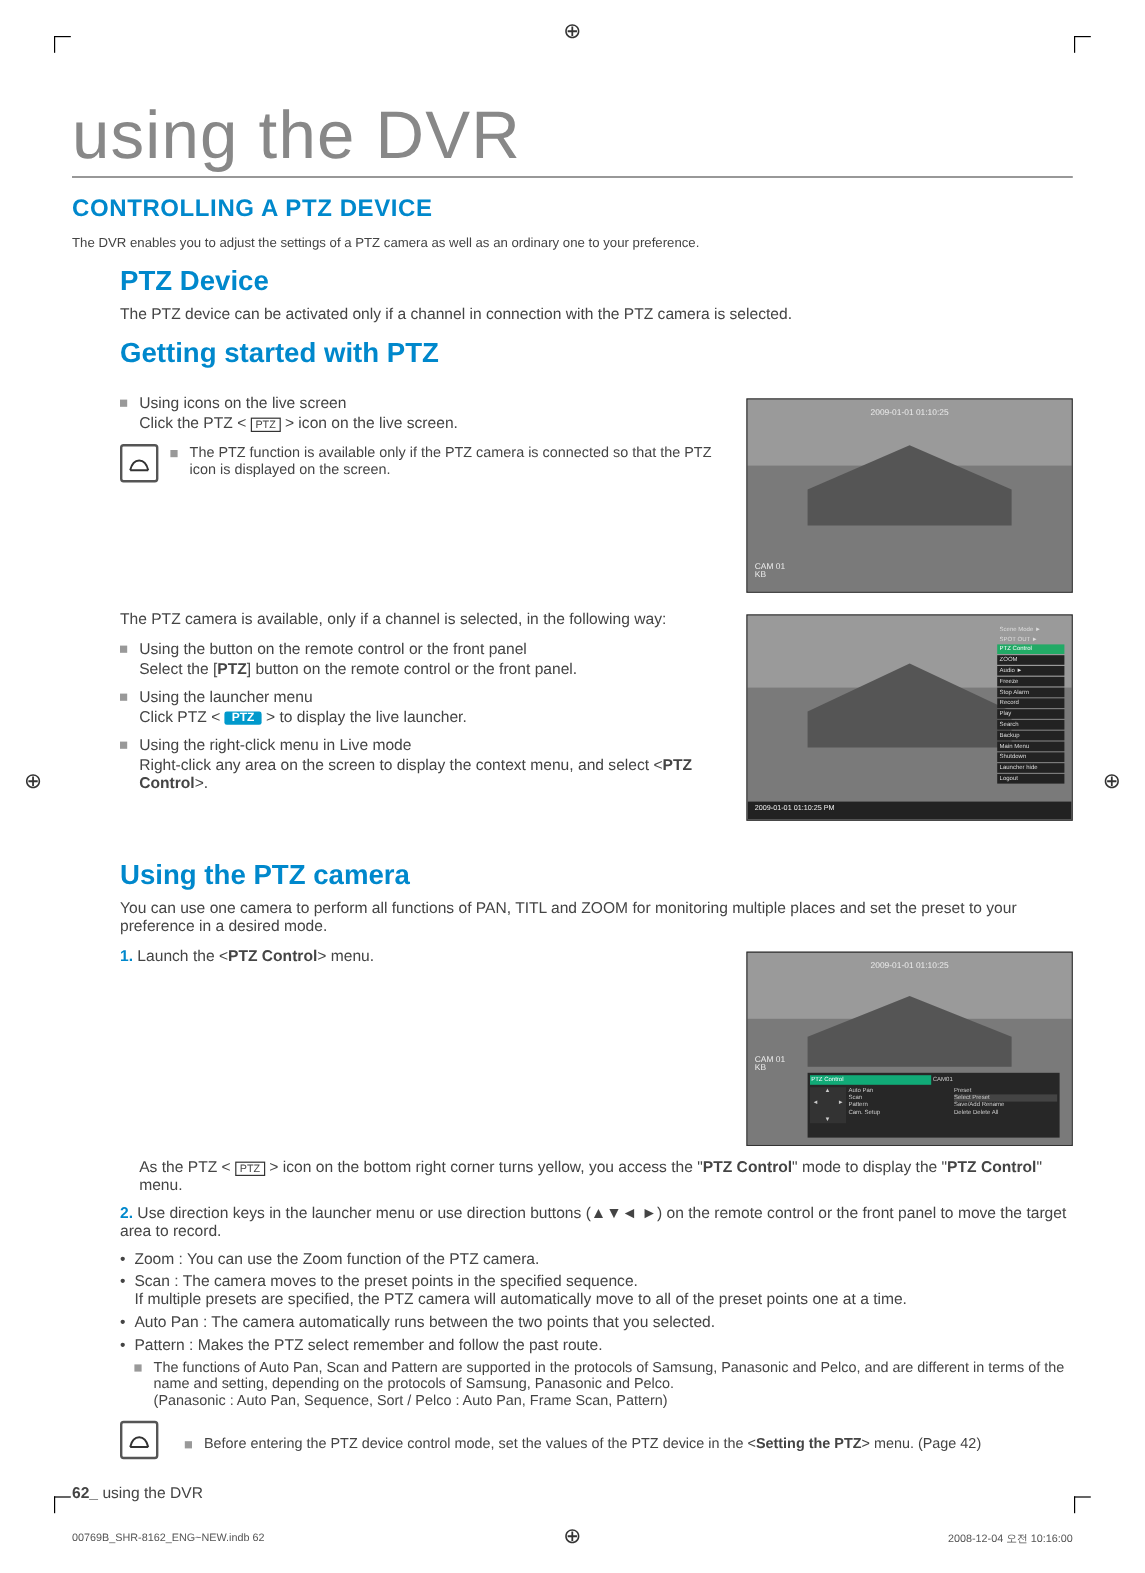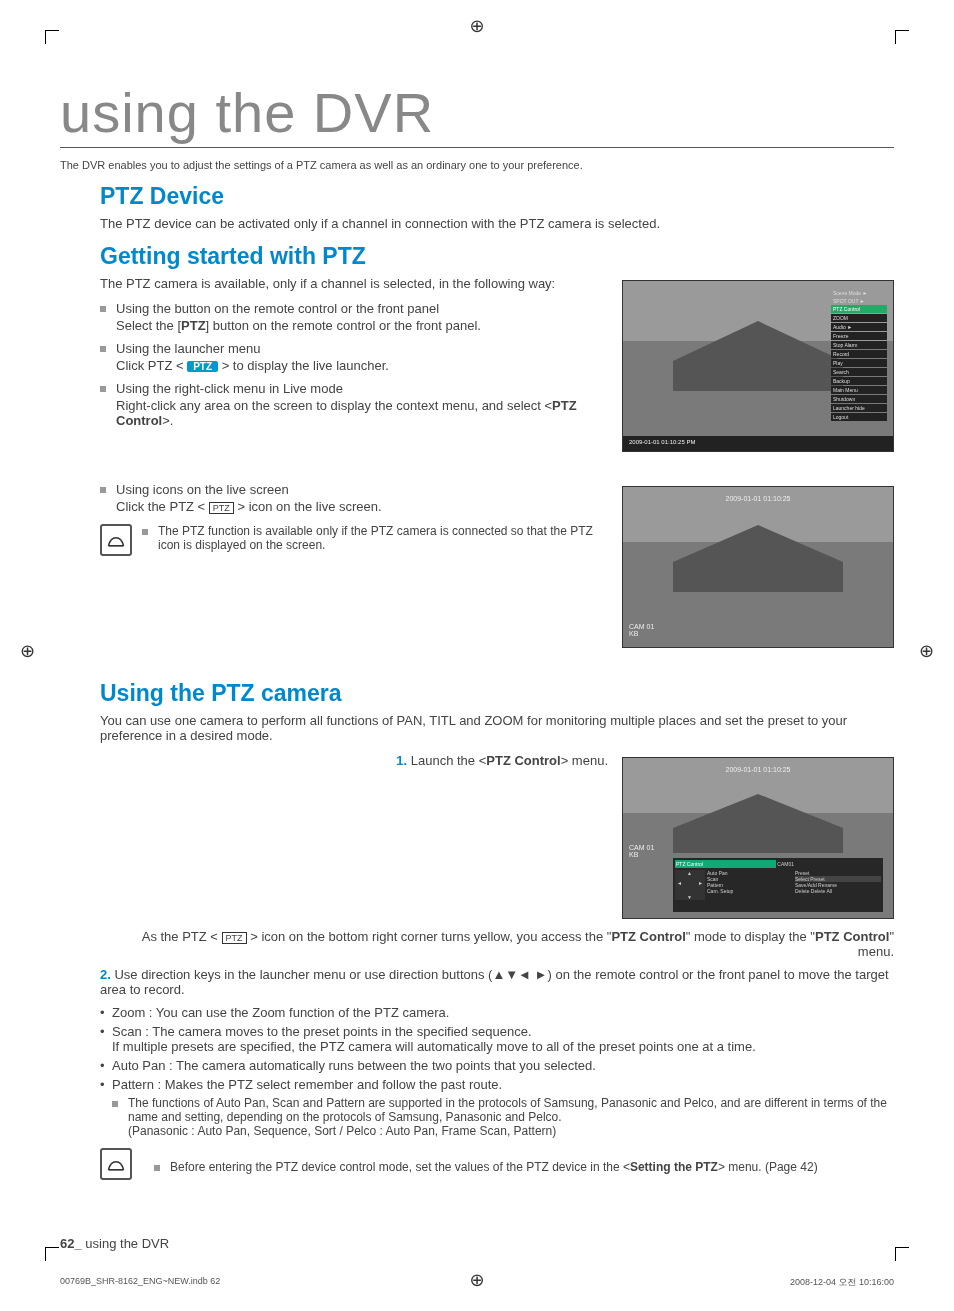--- a/index.html
+++ b/index.html
@@ -221,28 +221,68 @@
   <span class="reg-icon reg-icon-bottom">⊕</span>
   <span class="side-reg left">⊕</span>
   <span class="side-reg right">⊕</span>
   <div class="corner-mark tl"></div>
   <div class="corner-mark tr"></div>
   <div class="corner-mark bl"></div>
   <div class="corner-mark br"></div>
 
   <h1 class="using">using the DVR</h1>
 
+  <h2 class="section">CONTROLLING A PTZ DEVICE</h2>
   <p class="intro">The DVR enables you to adjust the settings of a PTZ camera as well as an ordinary one to your preference.</p>
 
   <h3 class="sub">PTZ Device</h3>
   <div class="body-block">
     <p>The PTZ device can be activated only if a channel in connection with the PTZ camera is selected.</p>
   </div>
 
   <h3 class="sub">Getting started with PTZ</h3>
+
+  <div class="body-block clearfix" style="margin-top:20px;">
+
+    <div class="float-img small2">
+      <svg class="scene-svg" viewBox="0 0 270 160" preserveAspectRatio="none">
+        <rect width="270" height="160" fill="#7a7a7a"></rect>
+        <rect y="0" width="270" height="55" fill="#9a9a9a"></rect>
+        <path d="M50 75 L135 38 L220 75 L220 105 L50 105 Z" fill="#555"></path>
+      </svg>
+      <div class="top-ts">2009-01-01  01:10:25</div>
+      <div class="cam-label">
+        <div>CAM 01</div>
+        <div>KB</div>
+      </div>
+    </div>
+
+    <ul class="sq">
+      <li>
+        <span>Using icons on the live screen</span>
+        <span class="sub-desc">
+          <span>Click the PTZ &lt; </span><span class="ptz-box-icon">PTZ</span><span> &gt; icon on the live screen.</span>
+        </span>
+      </li>
+    </ul>
+
+    <div class="note-row" style="margin-left:0;">
+      <div class="note-icon">
+        <svg viewBox="0 0 24 24">
+            <path d="M3 19 C 6 6, 18 6, 21 19" stroke="#333" stroke-width="2" fill="none"></path>
+            <path d="M3 19 L 21 19" stroke="#333" stroke-width="2"></path>
+          </svg>
+      </div>
+      <div class="note-text">
+        <ul class="sq" style="margin:0;">
+          <li>The PTZ function is available only if the PTZ camera is connected so that the PTZ icon is displayed on the screen.</li>
+        </ul>
+      </div>
+    </div>
+  </div>
 
   <div class="body-block clearfix">
 
     <div class="float-img">
       <svg class="scene-svg" viewBox="0 0 270 170" preserveAspectRatio="none">
         <rect width="270" height="170" fill="#7a7a7a"></rect>
         <rect y="0" width="270" height="60" fill="#9a9a9a"></rect>
         <path d="M50 80 L135 40 L220 80 L220 110 L50 110 Z" fill="#555"></path>
         <rect y="155" width="270" height="15" fill="#222"></rect>
       </svg>
@@ -281,59 +321,20 @@
           <span>Click PTZ &lt; </span><span class="ptz-inline">PTZ</span><span> &gt; to display the live launcher.</span>
         </span>
       </li>
       <li>
         <span>Using the right-click menu in Live mode</span>
         <span class="sub-desc">
           <span>Right-click any area on the screen to display the context menu, and select &lt;</span><b>PTZ Control</b><span>&gt;.</span>
         </span>
       </li>
     </ul>
-  </div>
-
-  <div class="body-block clearfix" style="margin-top:20px;">
-
-    <div class="float-img small2">
-      <svg class="scene-svg" viewBox="0 0 270 160" preserveAspectRatio="none">
-        <rect width="270" height="160" fill="#7a7a7a"></rect>
-        <rect y="0" width="270" height="55" fill="#9a9a9a"></rect>
-        <path d="M50 75 L135 38 L220 75 L220 105 L50 105 Z" fill="#555"></path>
-      </svg>
-      <div class="top-ts">2009-01-01  01:10:25</div>
-      <div class="cam-label">
-        <div>CAM 01</div>
-        <div>KB</div>
-      </div>
-    </div>
-
-    <ul class="sq">
-      <li>
-        <span>Using icons on the live screen</span>
-        <span class="sub-desc">
-          <span>Click the PTZ &lt; </span><span class="ptz-box-icon">PTZ</span><span> &gt; icon on the live screen.</span>
-        </span>
-      </li>
-    </ul>
-
-    <div class="note-row" style="margin-left:0;">
-      <div class="note-icon">
-        <svg viewBox="0 0 24 24">
-            <path d="M3 19 C 6 6, 18 6, 21 19" stroke="#333" stroke-width="2" fill="none"></path>
-            <path d="M3 19 L 21 19" stroke="#333" stroke-width="2"></path>
-          </svg>
-      </div>
-      <div class="note-text">
-        <ul class="sq" style="margin:0;">
-          <li>The PTZ function is available only if the PTZ camera is connected so that the PTZ icon is displayed on the screen.</li>
-        </ul>
-      </div>
-    </div>
   </div>
 
   <div style="clear:both; height:10px;"></div>
 
   <h3 class="sub">Using the PTZ camera</h3>
   <div class="body-block clearfix">
 
     <p>You can use one camera to perform all functions of PAN, TITL and ZOOM for monitoring multiple places and set the preset to your preference in a desired mode.</p>
 
     <div class="float-img small2">
@@ -372,21 +373,21 @@
             </div>
             <div>
               <span>Delete</span>
               <span>Delete All</span>
             </div>
           </div>
         </div>
       </div>
     </div>
 
-    <div style="margin-bottom:8px;text-align:right;">
+    <div style="margin-bottom:8px;">
       <span class="step-label" style="color:#0088cc;font-weight:bold;">1.</span>
       <span>Launch the &lt;</span><b>PTZ Control</b><span>&gt; menu.</span><br>
       <span style="margin-left:16px; display:inline-block;">
         <span>As the PTZ &lt; </span><span class="ptz-box-icon">PTZ</span><span> &gt; icon on the bottom right corner turns yellow, you access the "</span><b>PTZ Control</b><span>" mode to display the "</span><b>PTZ Control</b><span>" menu.</span>
       </span>
     </div>
 
     <div style="margin-bottom:8px;">
       <span class="step-label" style="color:#0088cc;font-weight:bold;">2.</span>
       <span>Use direction keys in the launcher menu or use direction buttons (</span><span class="arrows">▲▼◄ ►</span><span>) on the remote control or the front panel to move the target area to record.</span>

